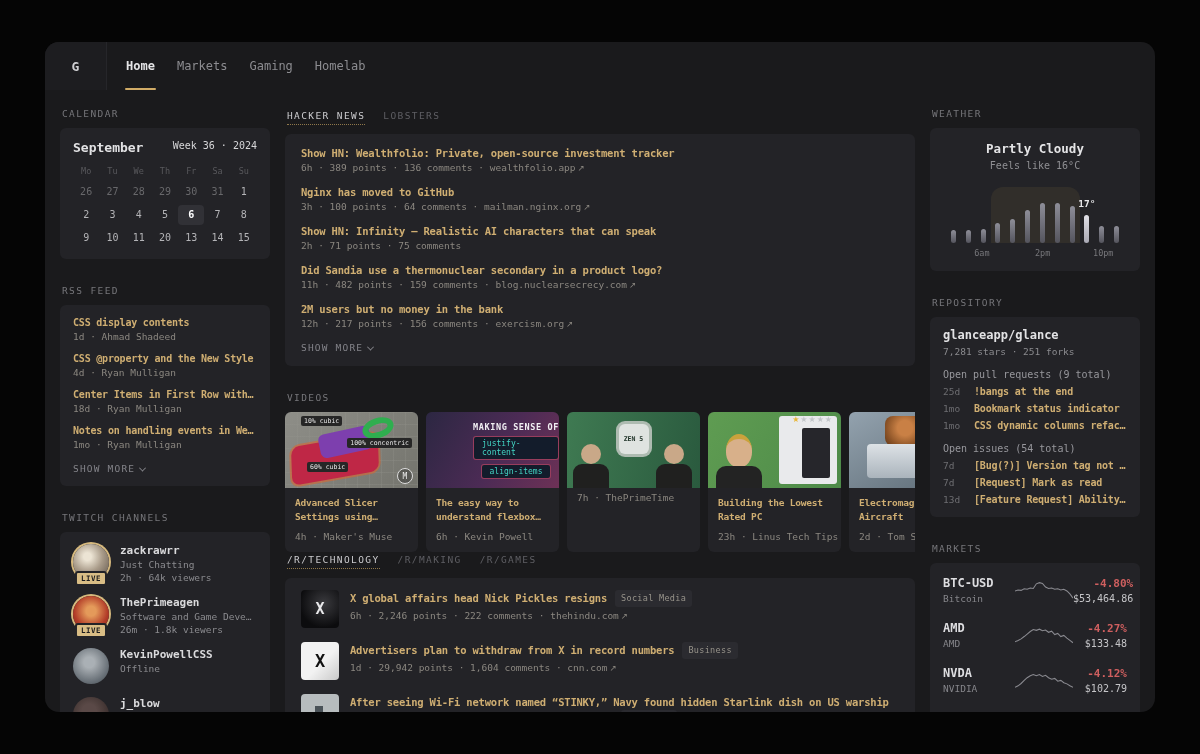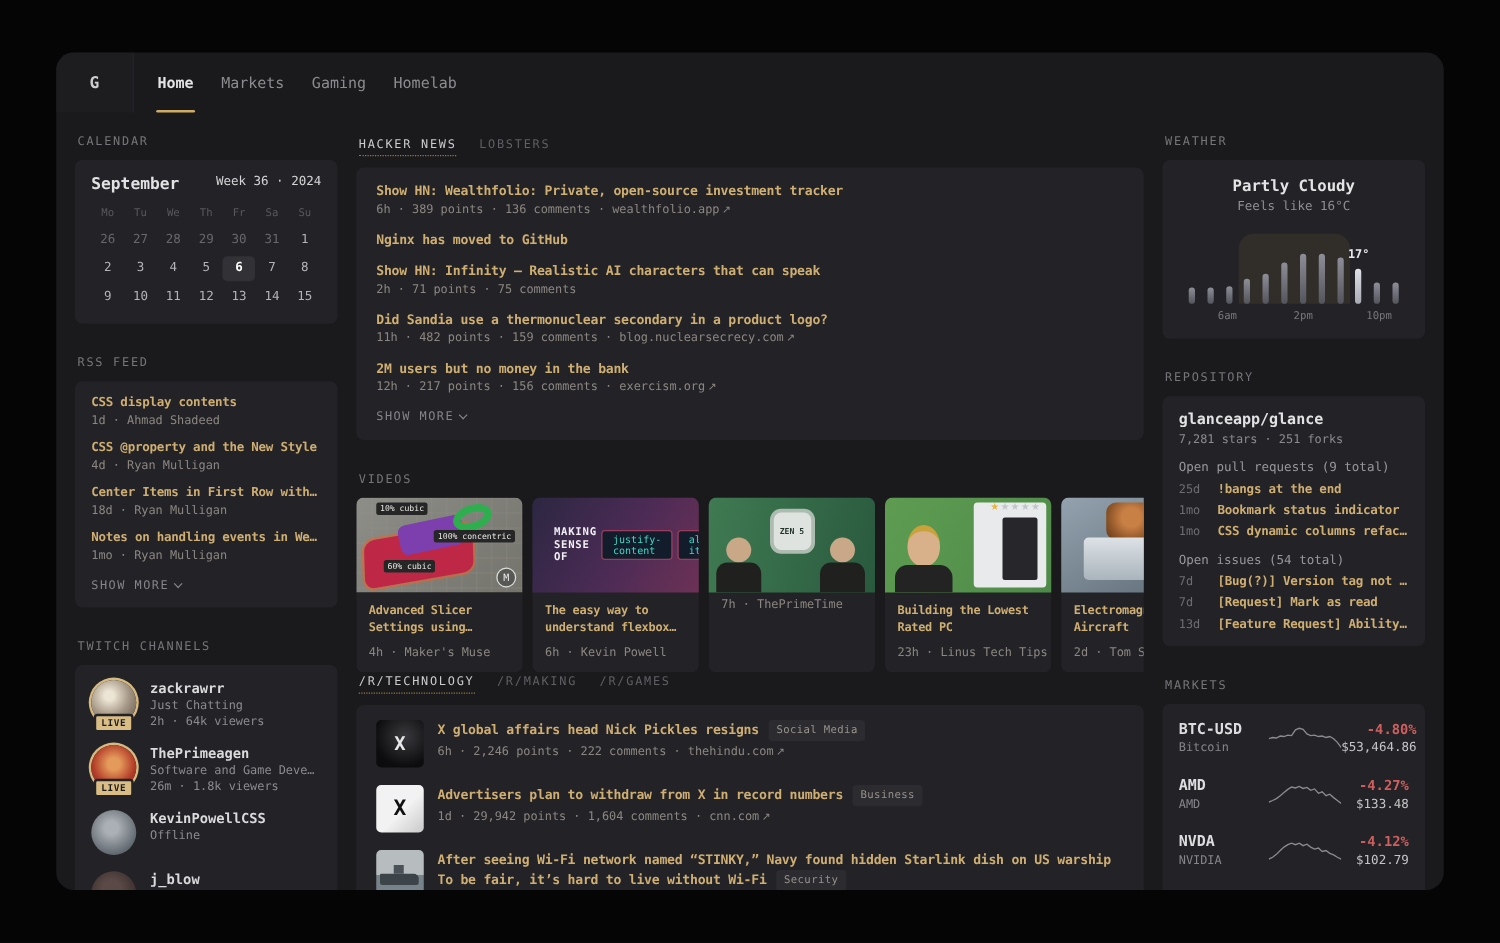--- a/index.html
+++ b/index.html
@@ -98,21 +98,21 @@
   .sl-ring { position:absolute; right:24px; top:6px; width:32px; height:20px; border:6px solid #2fae4f;
     border-radius:50%; transform:rotate(-18deg); }
   .sl-pill { position:absolute; background:#262626; color:#e8e8e8; font-size:6.5px; padding:1px 3px;
     border-radius:2px; white-space:nowrap; z-index:2; }
   .sl-p1 { left:16px; top:4px; } .sl-p2 { right:6px; top:26px; } .sl-p3 { left:22px; bottom:16px; }
   .sl-logo { position:absolute; right:5px; bottom:4px; width:16px; height:16px; border:1px solid #ddd;
     border-radius:50%; color:#eee; font-size:8px; display:flex; align-items:center; justify-content:center;
     background:rgba(40,40,40,.4); z-index:2; }
 
   .t-flexbox { background:linear-gradient(120deg,#2c2742 0%,#4c2b55 55%,#6d3156 100%);
-    display:flex; align-items:center; justify-content:center; gap:4px; }
+    display:flex; flex-direction:column; align-items:center; justify-content:center; gap:4px; }
   .fx-head { color:#f0eef2; font-weight:700; font-size:8.5px; letter-spacing:.6px; }
   .fx-pill { background:#131c2b; color:#43d6c5; font-size:8px; padding:2px 8px; border-radius:3px;
     border:1px solid rgba(225,80,120,.65); }
 
   .t-zen { background:linear-gradient(100deg,#3f7a52,#2a5a3e); }
   .zn-person { position:absolute; bottom:0; width:36px; height:46px; }
   .zn-person::before { content:""; position:absolute; top:2px; left:50%; transform:translateX(-50%);
     width:20px; height:20px; border-radius:50%; background:#c9a888; }
   .zn-person::after { content:""; position:absolute; bottom:0; left:50%; transform:translateX(-50%);
     width:36px; height:24px; border-radius:9px 9px 0 0; background:#20201f; }
@@ -234,21 +234,21 @@
             <div class="cal-d">2</div>
             <div class="cal-d">3</div>
             <div class="cal-d">4</div>
             <div class="cal-d">5</div>
             <div class="cal-d sel">6</div>
             <div class="cal-d">7</div>
             <div class="cal-d">8</div>
             <div class="cal-d">9</div>
             <div class="cal-d">10</div>
             <div class="cal-d">11</div>
-            <div class="cal-d">12</div>
+            <div class="cal-d">20</div>
             <div class="cal-d">13</div>
             <div class="cal-d">14</div>
             <div class="cal-d">15</div>
           </div>
       </div>
 
       <div class="sec-label sec-gap">RSS FEED</div>
       <div class="card list-card">
         <div>
             <div class="feed-item">
@@ -323,20 +323,21 @@
           <a class="tab">LOBSTERS</a>
         </div>
       <div class="card hn-card">
         <div>
             <div class="hn-item">
               <div class="hn-title">Show HN: Wealthfolio: Private, open-source investment tracker</div>
               <div class="meta">6h · 389 points · 136 comments · <span class="mlink">wealthfolio.app</span><span class="arr">↗</span></div>
             </div>
             <div class="hn-item">
               <div class="hn-title">Nginx has moved to GitHub</div>
+              <div class="meta">3h · 100 points · 64 comments · <span class="mlink">mailman.nginx.org</span><span class="arr">↗</span></div>
             </div>
             <div class="hn-item">
               <div class="hn-title">Show HN: Infinity – Realistic AI characters that can speak</div>
               <div class="meta">2h · 71 points · 75 comments</div>
             </div>
             <div class="hn-item">
               <div class="hn-title">Did Sandia use a thermonuclear secondary in a product logo?</div>
               <div class="meta">11h · 482 points · 159 comments · <span class="mlink">blog.nuclearsecrecy.com</span><span class="arr">↗</span></div>
             </div>
             <div class="hn-item">

